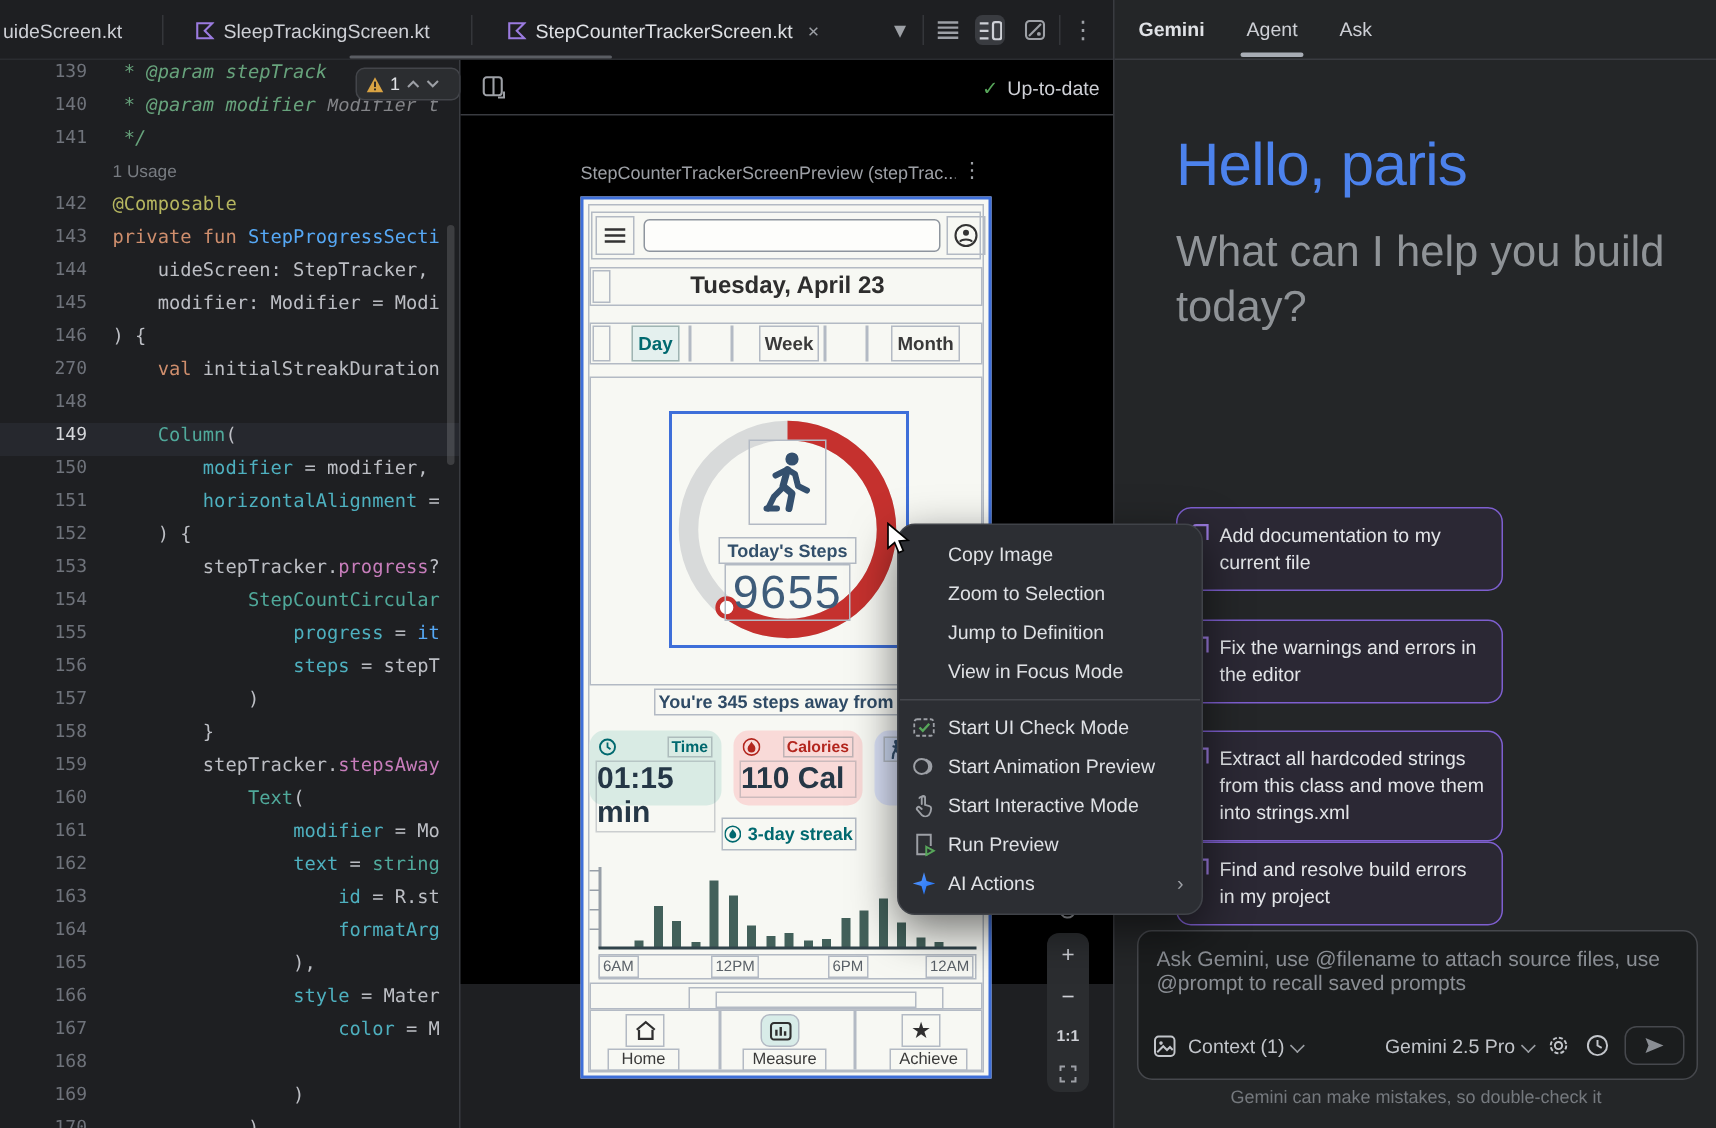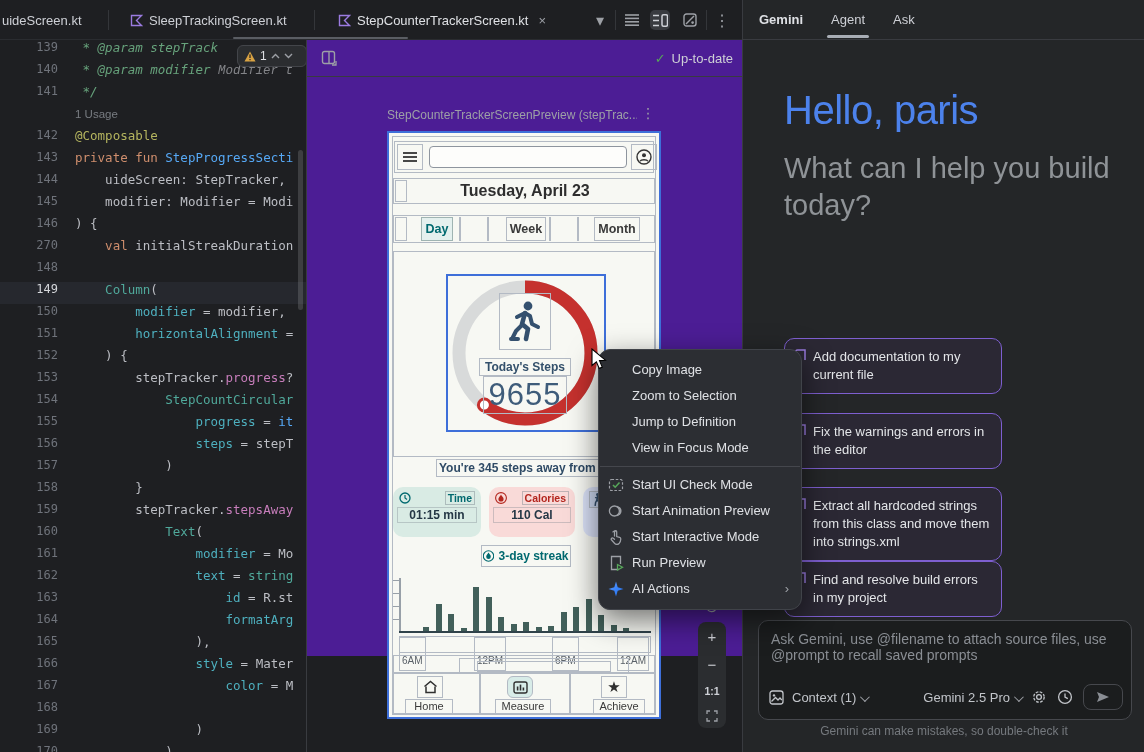--- a/index.html
+++ b/index.html
@@ -1,19 +1,19 @@
 <!DOCTYPE html>
 <html><head>
 <meta charset="utf-8">
 <style>
   * { margin:0; padding:0; box-sizing:border-box; }
   html,body { width:1144px; height:752px; background:#1E1F22; overflow:hidden;
     font-family:"Liberation Sans", sans-serif; }
   .abs { position:absolute; }
-  #root { position:relative; width:1144px; height:656px; background:#4c1d95; color:#BCBEC4; }
+  #root { position:relative; width:1144px; height:656px; background:#000000; color:#BCBEC4; }
 
   
   #tabbar { left:0; top:0; width:742px; height:40px; background:#1E1F22; border-bottom:1px solid #2A2C30; }
   .tab { position:absolute; top:0; height:40px; display:flex; align-items:center; gap:6px;
     font-size:13px; color:#CED0D6; white-space:nowrap; cursor:default; }
   .tab .close { color:#9DA0A6; font-size:13px; margin-left:4px; }
   .tabsep { position:absolute; top:10px; width:1px; height:20px; background:#34363A; }
   .tbicon { position:absolute; top:10px; width:20px; height:20px; display:flex; align-items:center; justify-content:center; color:#9DA0A6; }
   .tbicon.active { background:#393B40; border-radius:5px; }
   #tabscroll { left:233px; top:37px; width:175px; height:2px; background:#5A5D63; border-radius:1px; }
@@ -52,28 +52,28 @@
   .ptab { position:absolute; top:84px; height:24px; line-height:22px; text-align:center; font-size:12.5px; font-weight:bold;
     border:1px solid #B3BAC4; color:#3A3A3A; }
   .ptab.sel { color:#00696F; background:#E4F0EE; border-color:#9FB4B2; }
   #selbox { left:57px; top:141px; width:160px; height:158px; border:2px solid #3E6FD9; }
   #steps-label { font-size:12px; font-weight:bold; text-align:center; line-height:16px; }
   #steps-value { font-size:31px; text-align:center; line-height:36px; color:#3E5C7A; letter-spacing:1px; }
   #goalmsg { font-size:12px; font-weight:bold; color:#2F4B66; white-space:nowrap; overflow:hidden; line-height:16px; padding-left:2px; }
   .stat { position:absolute; top:354px; height:50px; border-radius:10px; }
   .stat .hdr { display:flex; align-items:center; padding:4px 6px 0 6px; }
   .stat .lbl { margin-left:auto; font-size:10.5px; font-weight:bold; border:1px solid rgba(120,130,140,.45); padding:0 2px; }
-  .stat .val { font-size:12px; font-weight:bold; color:#253746; text-align:center; margin-top:2px; border:1px solid rgba(120,130,140,.35); margin-left:4px; margin-right:4px; }
+  .stat .val { font-size:20px; font-weight:bold; color:#253746; text-align:left; margin-top:2px; border:1px solid rgba(120,130,140,.35); margin-left:4px; margin-right:4px; }
   #streak { left:92px; top:412px; width:90px; height:22px; border:1px solid #B3BAC4; display:flex; align-items:center; justify-content:center; gap:4px;
     font-size:12px; font-weight:bold; color:#00696F; }
   #bars { left:34px; top:445px; width:220px; height:54px; display:flex; align-items:flex-end; gap:6.5px; }
   #bars .bar { width:6px; background:#42605A; flex:0 0 6px; }
   #baseline { left:10px; top:498px; width:252px; height:2px; background:#30434A; }
   .ytick { position:absolute; left:4px; width:7px; height:1px; background:#98A0A8; }
-  .xlab { position:absolute; top:504px; height:15px; line-height:13px; border:1px solid #B3BAC4; font-size:10px; color:#5A6168; padding:16px 2px; }
+  .xlab { position:absolute; top:504px; height:15px; line-height:13px; border:1px solid #B3BAC4; font-size:10px; color:#5A6168; padding:0 2px; }
   .navlbl { position:absolute; top:566px; height:15px; line-height:13px; border:1px solid #B3BAC4; font-size:11px; color:#3A3A3A; text-align:center; }
   .navicon { position:absolute; top:543px; width:26px; height:22px; border:1px solid #B3BAC4; display:flex; align-items:center; justify-content:center; }
 
   
   #handbtn { left:395px; top:555px; }
   #zoomctl { left:391px; top:582px; width:28px; height:106px; background:#2B2D30; border-radius:8px;
     display:flex; flex-direction:column; align-items:center; justify-content:space-around; color:#CED0D6; }
   #zoomctl .z { font-size:15px; line-height:15px; }
   #zoomctl .z11 { font-size:10.5px; font-weight:bold; }
 

